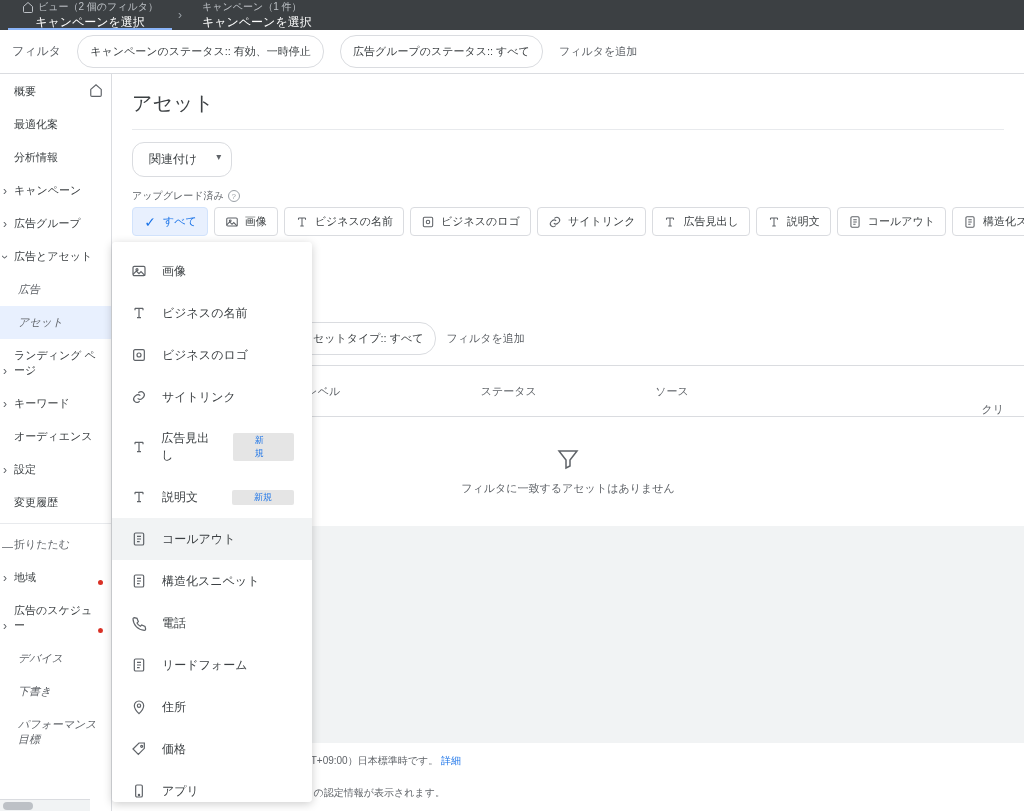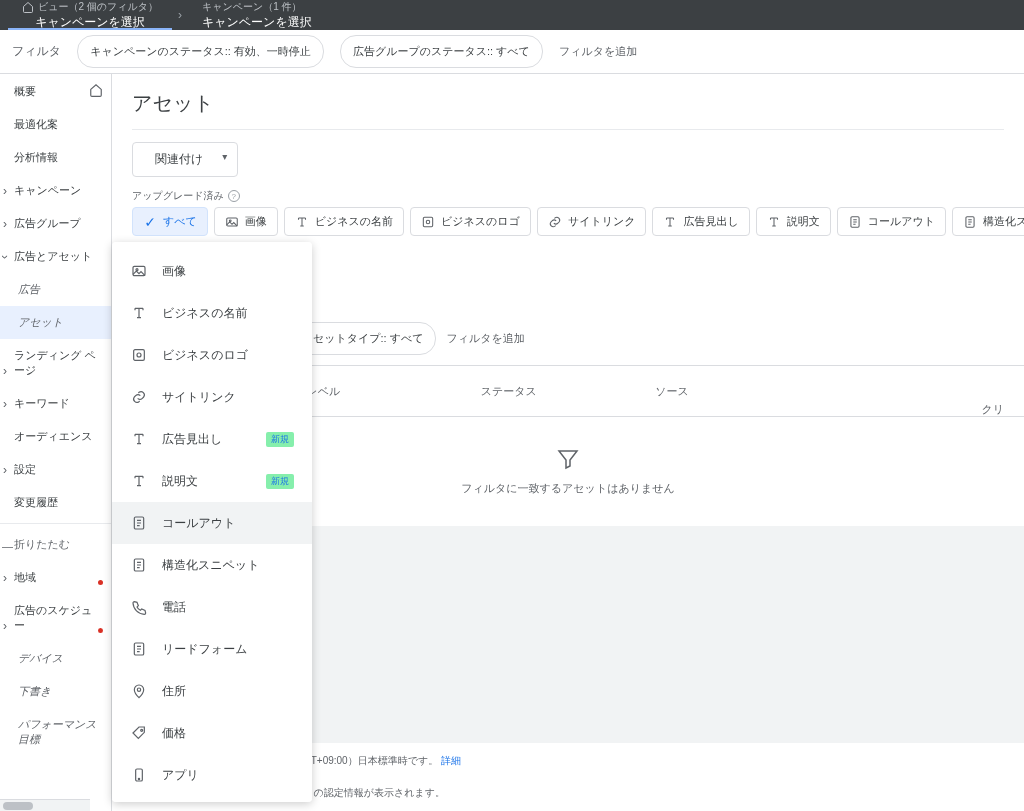--- a/index.html
+++ b/index.html
@@ -33,21 +33,21 @@
   .sb-item.sub { padding-left: 18px; color:#5f6368;font-style:italic;}
   .sb-item .dot { width:5px; height:5px; background:#d93025; border-radius:50%; margin-left:auto;}
   .sb-sep { height:1px; background:#e8eaed; margin:4px 0;}
 
   
   .main { flex: 1; display: flex; flex-direction: column; position: relative; overflow: hidden; }
   .page-title { font-size: 20px; color: #3c4043; padding: 16px 20px 12px; }
 
   .section-lbl { font-size: 10px; color:#5f6368; padding: 0 20px; display:flex; align-items:center; gap:4px;}
   .tbl-select-wrap { margin: 4px 20px 12px; }
-  .tbl-select { border:1px solid #dadce0; border-radius:4px; padding:8px 34px 8px 22px; font-size:12px; min-width:100px; cursor:pointer; position:relative; display:inline-block;}
+  .tbl-select { border:1px solid #dadce0; border-radius:12px; padding:8px 34px 8px 16px; font-size:12px; min-width:100px; cursor:pointer; position:relative; display:inline-block;}
   .tbl-select::after{content:'▾'; position:absolute; right:10px; color:#5f6368; font-size:10px;}
 
   .info-icon{ width:12px;height:12px;border:1px solid #9aa0a6;border-radius:50%;font-size:8px;display:inline-flex;align-items:center;justify-content:center;color:#9aa0a6;}
 
   .asset-row { display:flex; gap:6px; padding: 4px 20px 8px; flex-wrap: nowrap; overflow:hidden;}
   .abtn { border:1px solid #dadce0; border-radius:4px; padding:6px 10px; font-size:11px; display:flex; align-items:center; gap:6px; cursor:pointer; background:#fff; white-space:nowrap;}
   .abtn.sel { color:#1a73e8; border-color:#d2e3fc; background:#e8f0fe;}
   .abtn .ic{width:14px;height:14px;display:inline-flex;align-items:center;justify-content:center;color:#5f6368;}
 
   .inner-filter { display:flex; align-items:center; gap:10px; padding:10px 20px; }
@@ -63,21 +63,21 @@
   .gray-fill { background:#f1f3f4; flex:1;}
 
   .footer { font-size:10px; color:#5f6368; padding:10px 20px; line-height:1.6;}
   .footer a{color:#1a73e8; text-decoration:none;margin-top:26px;}
 
   
   .popup { position:absolute; left:112px; top:168px; width:200px; background:#fff; box-shadow:0 2px 10px rgba(0,0,0,0.2); border-radius:4px; z-index:50; padding:8px 0; max-height:560px; overflow-y:auto;}
   .popup .pitem{ display:flex; align-items:center; gap:14px; padding:12px 18px; font-size:12px; cursor:pointer; position:relative;}
   .popup .pitem.hov{background:#f1f3f4;}
   .popup .pic{width:18px;height:18px;display:flex;align-items:center;justify-content:center;color:#5f6368;}
-  .popup .badge{ font-size:9px; background:#86efac; color:#1a73e8; padding:1px 5px; border-radius:2px; margin-left:auto;}
+  .popup .badge{ font-size:9px; background:#e5e5e5; color:#1a73e8; padding:1px 22px; border-radius:2px; margin-left:auto;}
 
   .hscroll{position:absolute;bottom:0;left:0;width:90px;height:12px;background:#f1f3f4;border-top:1px solid #dadce0;}
   .hscroll .thumb{width:30px;height:8px;background:#bdc1c6;border-radius:4px;margin:2px 0 0 3px;}
 
   .check{ color:#1a73e8; font-size:14px;}
   .hdiv{height:1px;background:#e8eaed;margin:0 20px 8px;}
 </style>
 </head>
 <body>
 

